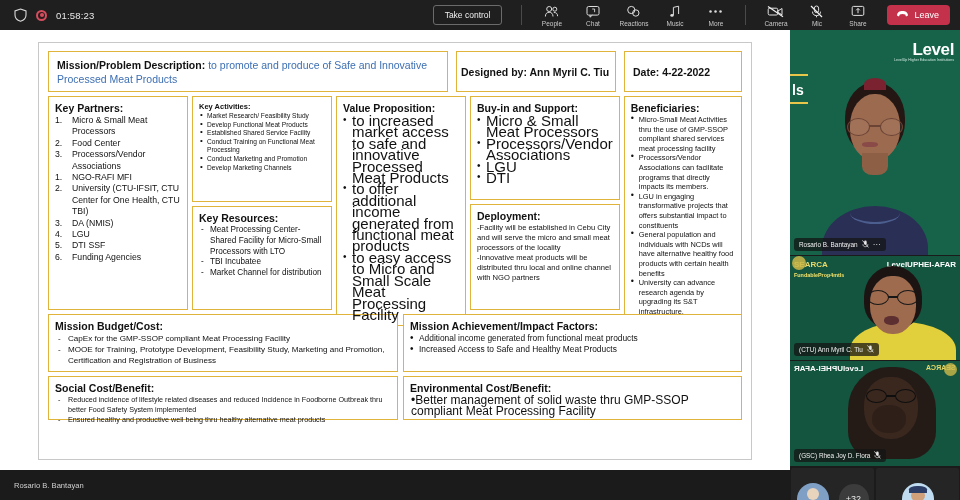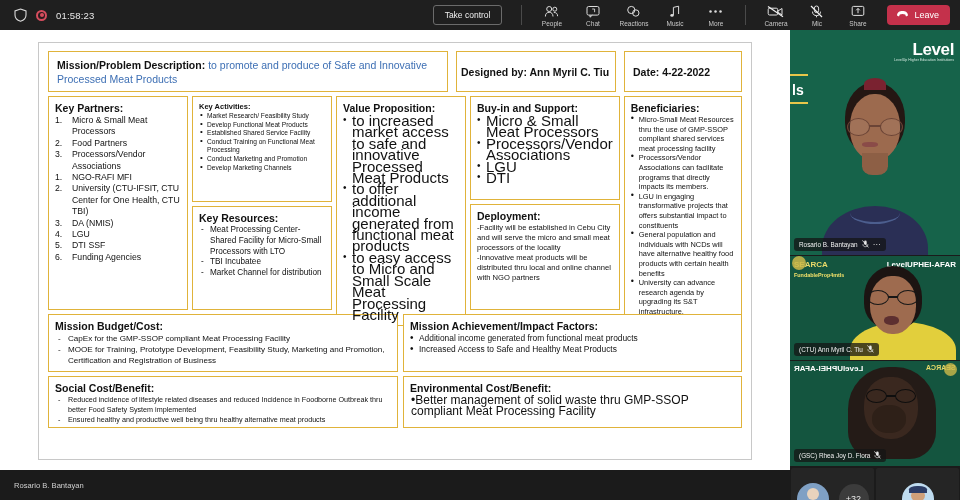--- a/index.html
+++ b/index.html
@@ -111,21 +111,21 @@
   ul.dash li {
     font-size: 8.2px; line-height: 10.8px; color: #111;
     padding-left: 11px; position: relative;
   }
   ul.dash li::before { content: "-"; position: absolute; left: 2px; top: 0; }
 
   .plain { font-size: 7.6px; line-height: 9.9px; color: #111; }
 
   
   .bot { display: flex; gap: 5px; margin-top: 4px; height: 58px; }
-  .bot2 { display: flex; gap: 5px; margin-top: 4px; height: 52px; }
+  .bot2 { display: flex; gap: 5px; margin-top: 4px; height: 44px; }
   .b-left { flex: 0 0 350px; }
   .b-right { flex: 1; }
   .bot-h { font-size: 10.5px; font-weight: bold; color: #111; margin-bottom: 1px; }
   ul.dash.wide li { font-size: 8.1px; line-height: 11px; padding-left: 13px; }
   ul.dash.wide li::before { left: 3px; }
   ul.dash.tiny2 li { font-size: 7.2px; line-height: 10px; padding-left: 13px; }
   ul.dash.tiny2 li::before { left: 3px; }
   ul.bul.mid2 li { font-size: 8.4px; line-height: 11.3px; padding-left: 9px; }
   .env-t { font-size: 12px; line-height: 11.3px; color: #111; padding-left: 1px; }
   .env-t::before { content: "\2022 "; }
@@ -330,21 +330,21 @@
         </div>
       </div>
 
       <div class="mid">
 
         <div class="col c1">
           <div class="box pad" style="flex:1">
             <div class="box-h">Key Partners:</div>
             <ol class="num">
               <li><span class="n">1.</span><span>Micro &amp; Small Meat Processors</span></li>
-              <li><span class="n">2.</span><span>Food Partners</span></li>
+              <li><span class="n">2.</span><span>Food Center</span></li>
               <li><span class="n">3.</span><span>Processors/Vendor Associations</span></li>
               <li><span class="n">1.</span><span>NGO-RAFI MFI</span></li>
               <li><span class="n">2.</span><span>University (CTU-IFSIT, CTU Center for One Health, CTU TBI)</span></li>
               <li><span class="n">3.</span><span>DA (NMIS)</span></li>
               <li><span class="n">4.</span><span>LGU</span></li>
               <li><span class="n">5.</span><span>DTI SSF</span></li>
               <li><span class="n">6.</span><span>Funding Agencies</span></li>
             </ol>
           </div>
         </div>
@@ -396,21 +396,21 @@
             <div class="box-h">Deployment:</div>
             <div class="plain">-Facility will be established in Cebu City and will serve the micro and small meat processors of the locality</div>
             <div class="plain">-Innovative meat products will be distributed thru local and online channel with NGO partners</div>
           </div>
         </div>
 
         <div class="col c5">
           <div class="box pad" style="flex:1">
             <div class="box-h">Beneficiaries:</div>
             <ul class="bul xs">
-              <li>Micro-Small Meat Resources thru the use of GMP-SSOP compliant shared services meat processing facility</li>
+              <li>Micro-Small Meat Activities thru the use of GMP-SSOP compliant shared services meat processing facility</li>
               <li>Processors/Vendor Associations can facilitate programs that directly impacts its members.</li>
               <li>LGU in engaging transformative projects that offers substantial impact to constituents</li>
               <li>General population and individuals with NCDs will have alternative healthy food products with certain health benefits</li>
               <li>University can advance research agenda by upgrading its S&amp;T infrastructure.</li>
             </ul>
           </div>
         </div>
       </div>
 
       <div class="bot">

